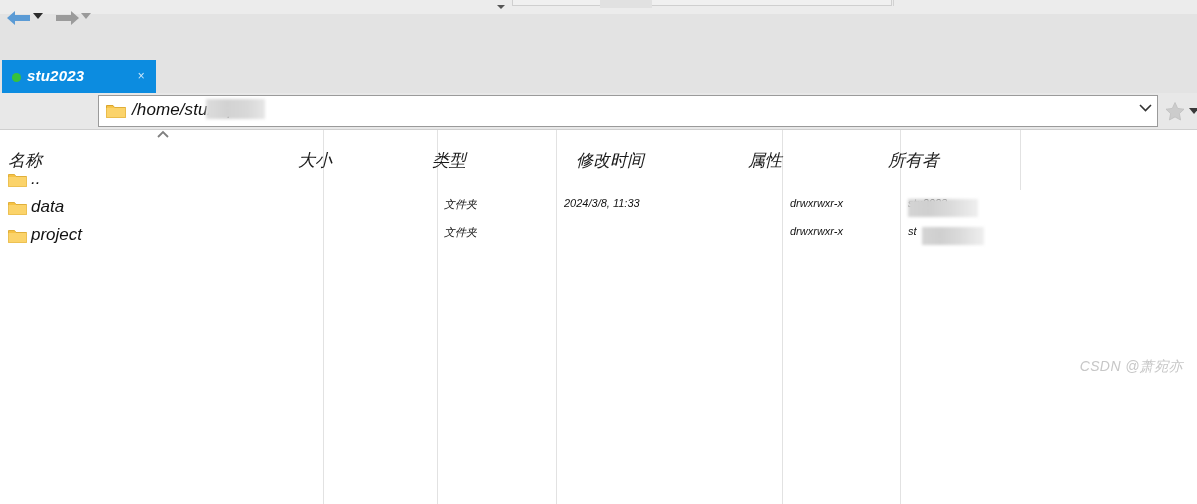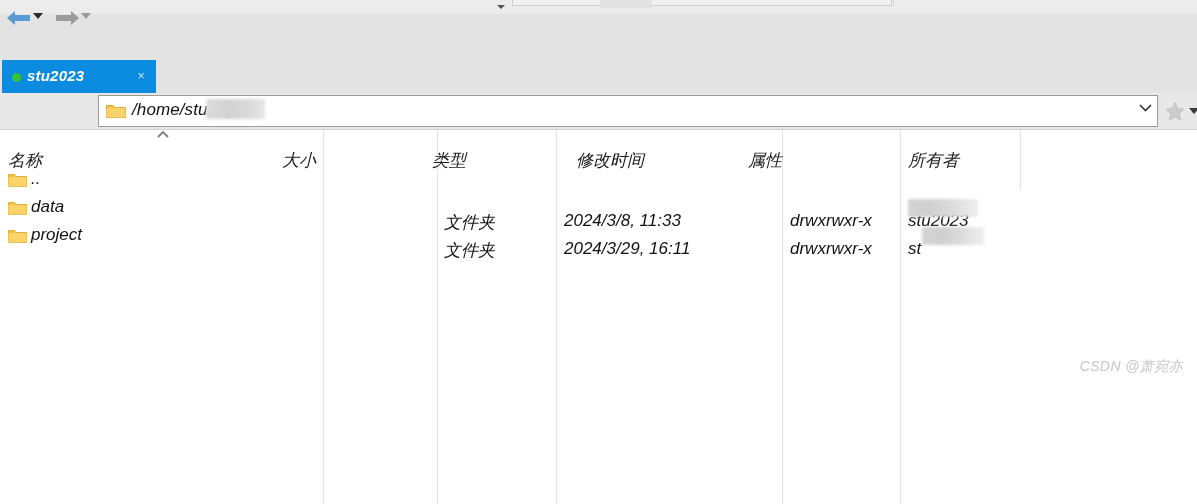--- a/index.html
+++ b/index.html
@@ -240,22 +240,22 @@
   }
   .col-head.right { text-align: right; }
 
   .row {
     position: absolute;
     left: 0;
     width: 1197px; height: 28px;
   }
   .cell {
     position: absolute;
-    top: 17px;
-    font-size: 17px;
+    top: 3px;
+    font-size: 11px;
     color: #121212;
     white-space: nowrap;
   }
   .cell.right { text-align: right; }
   .folder-ico {
     position: absolute;
     left: 8px; top: 7px;
     width: 19px; height: 15px;
   }
   .name-text {
@@ -351,25 +351,25 @@
     </svg>
 
     <div class="col-divider" style="left:323px;height:374px;"></div>
     <div class="col-divider" style="left:437px;height:374px;"></div>
     <div class="col-divider" style="left:556px;height:374px;"></div>
     <div class="col-divider" style="left:782px;height:374px;"></div>
     <div class="col-divider" style="left:900px;height:374px;"></div>
     <div class="col-divider" style="left:1020px;height:60px;"></div>
 
     <div class="col-head" style="left:8px;">名称</div>
-    <div class="col-head right" style="left:236px;width:80px;">大小</div>
+    <div class="col-head right" style="left:252px;width:80px;">大小</div>
     <div class="col-head" style="left:432px;">类型</div>
     <div class="col-head" style="left:576px;">修改时间</div>
     <div class="col-head" style="left:748px;">属性</div>
-    <div class="col-head" style="left:908px;">所有者</div>
+    <div class="col-head" style="left:888px;">所有者</div>
 
     <div class="row" style="top:37px;">
       <svg class="folder-ico" viewBox="0 0 19 15">
         <path d="M0.5 1.5 L6.5 1.5 L8 3.5 L18.5 3.5 L18.5 13.5 L0.5 13.5 Z" fill="#f6c244" stroke="#dda92f" stroke-width="0.9"></path>
         <path d="M0.5 4 L18.5 4 L18.5 13.5 L0.5 13.5 Z" fill="#fbd36a"></path>
       </svg>
       <div class="name-text">..</div>
       <div class="cell right" style="left:236px;width:80px;"></div>
       <div class="cell" style="left:444px;"></div>
       <div class="cell" style="left:564px;"></div>
@@ -392,21 +392,20 @@
     </div>
 
     <div class="row" style="top:93px;">
       <svg class="folder-ico" viewBox="0 0 19 15">
         <path d="M0.5 1.5 L6.5 1.5 L8 3.5 L18.5 3.5 L18.5 13.5 L0.5 13.5 Z" fill="#f6c244" stroke="#dda92f" stroke-width="0.9"></path>
         <path d="M0.5 4 L18.5 4 L18.5 13.5 L0.5 13.5 Z" fill="#fbd36a"></path>
       </svg>
       <div class="name-text">project</div>
       <div class="cell right" style="left:236px;width:80px;"></div>
       <div class="cell" style="left:444px;">文件夹</div>
-      <div class="cell" style="left:564px;">2024/3/29, 16:11</div>
       <div class="cell" style="left:790px;">drwxrwxr-x</div>
       <div class="cell" style="left:908px;text-align:center;">st</div>
       <div class="owner-blur" style="left:922px;top:5px;width:62px;"></div>
     </div>
 
   </div>
 
   <div class="watermark">CSDN @萧宛亦</div>
 
 </div>

